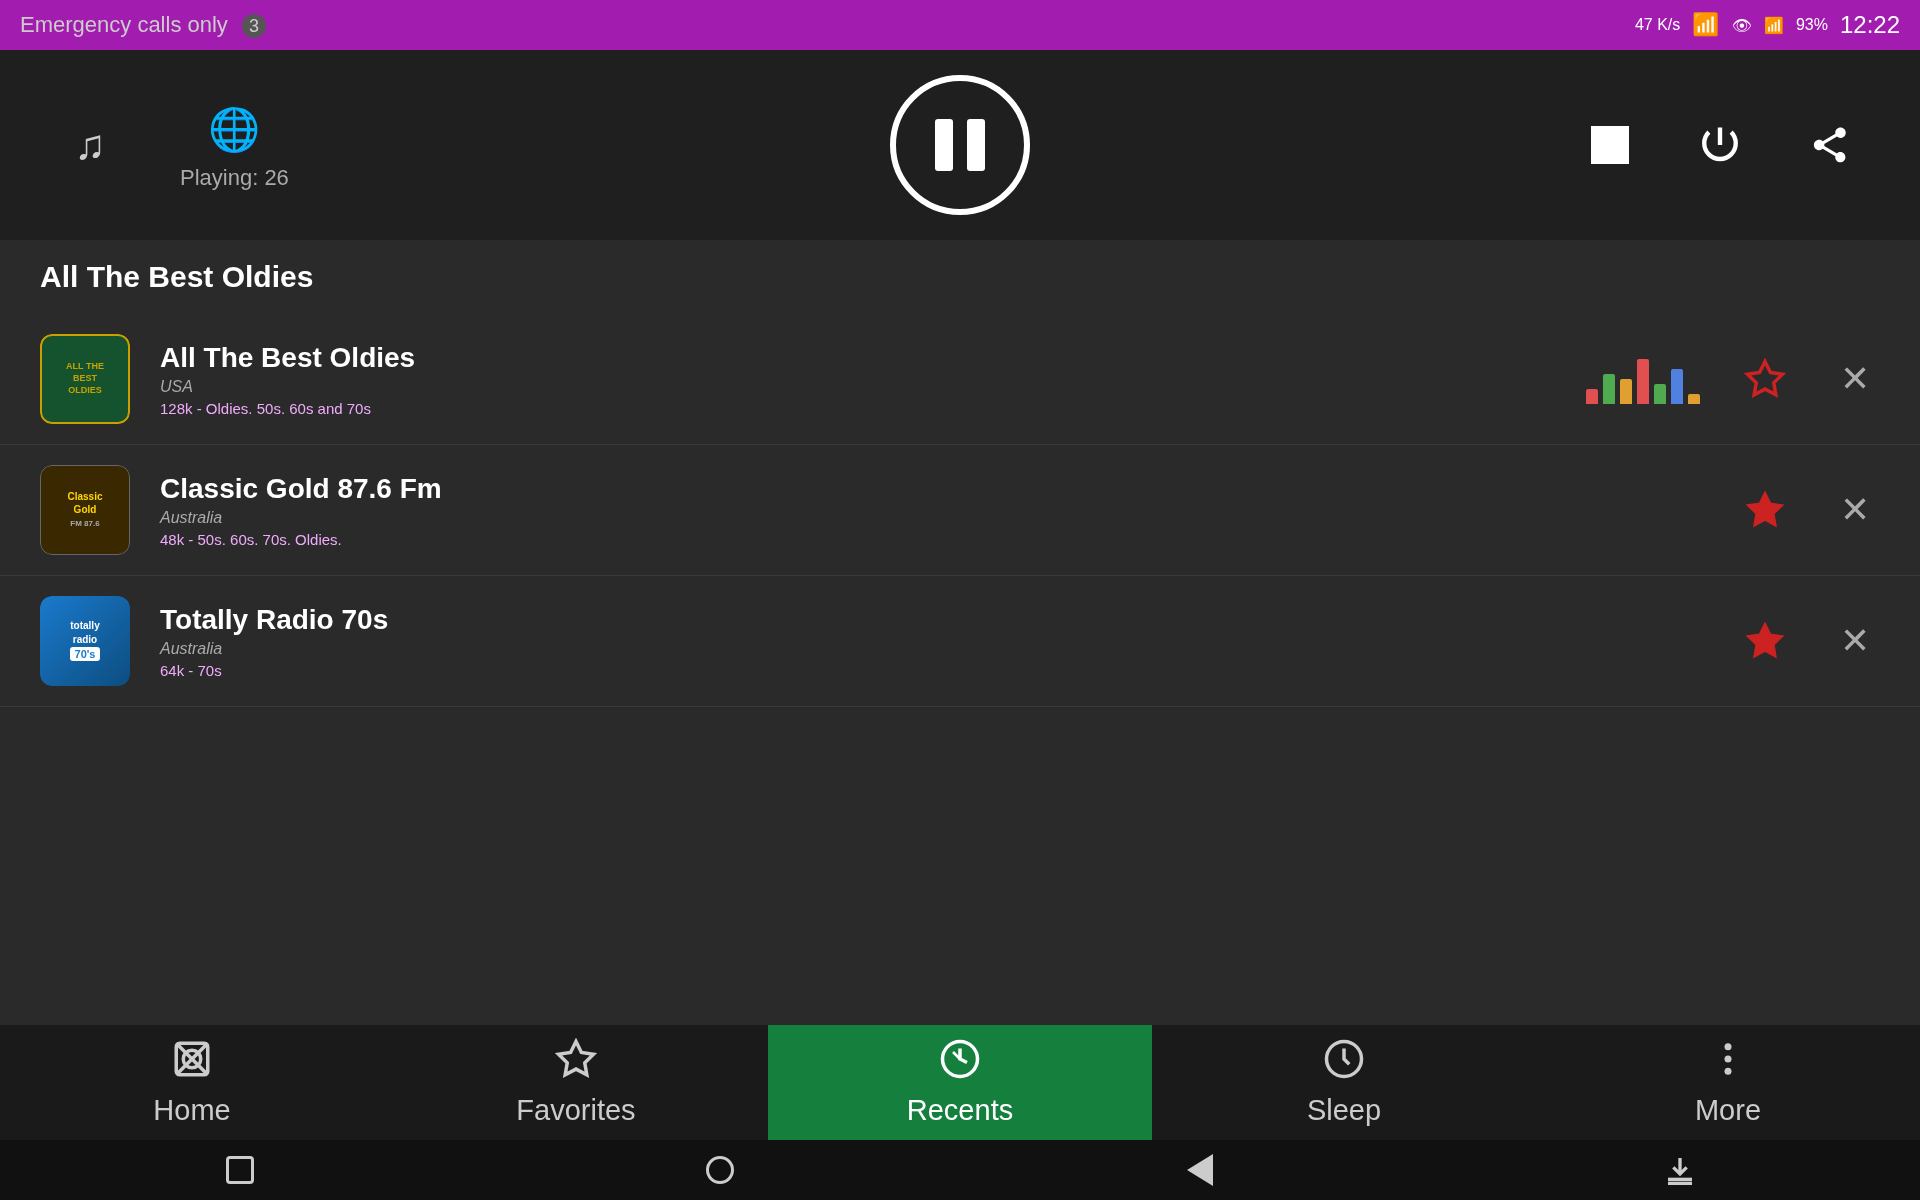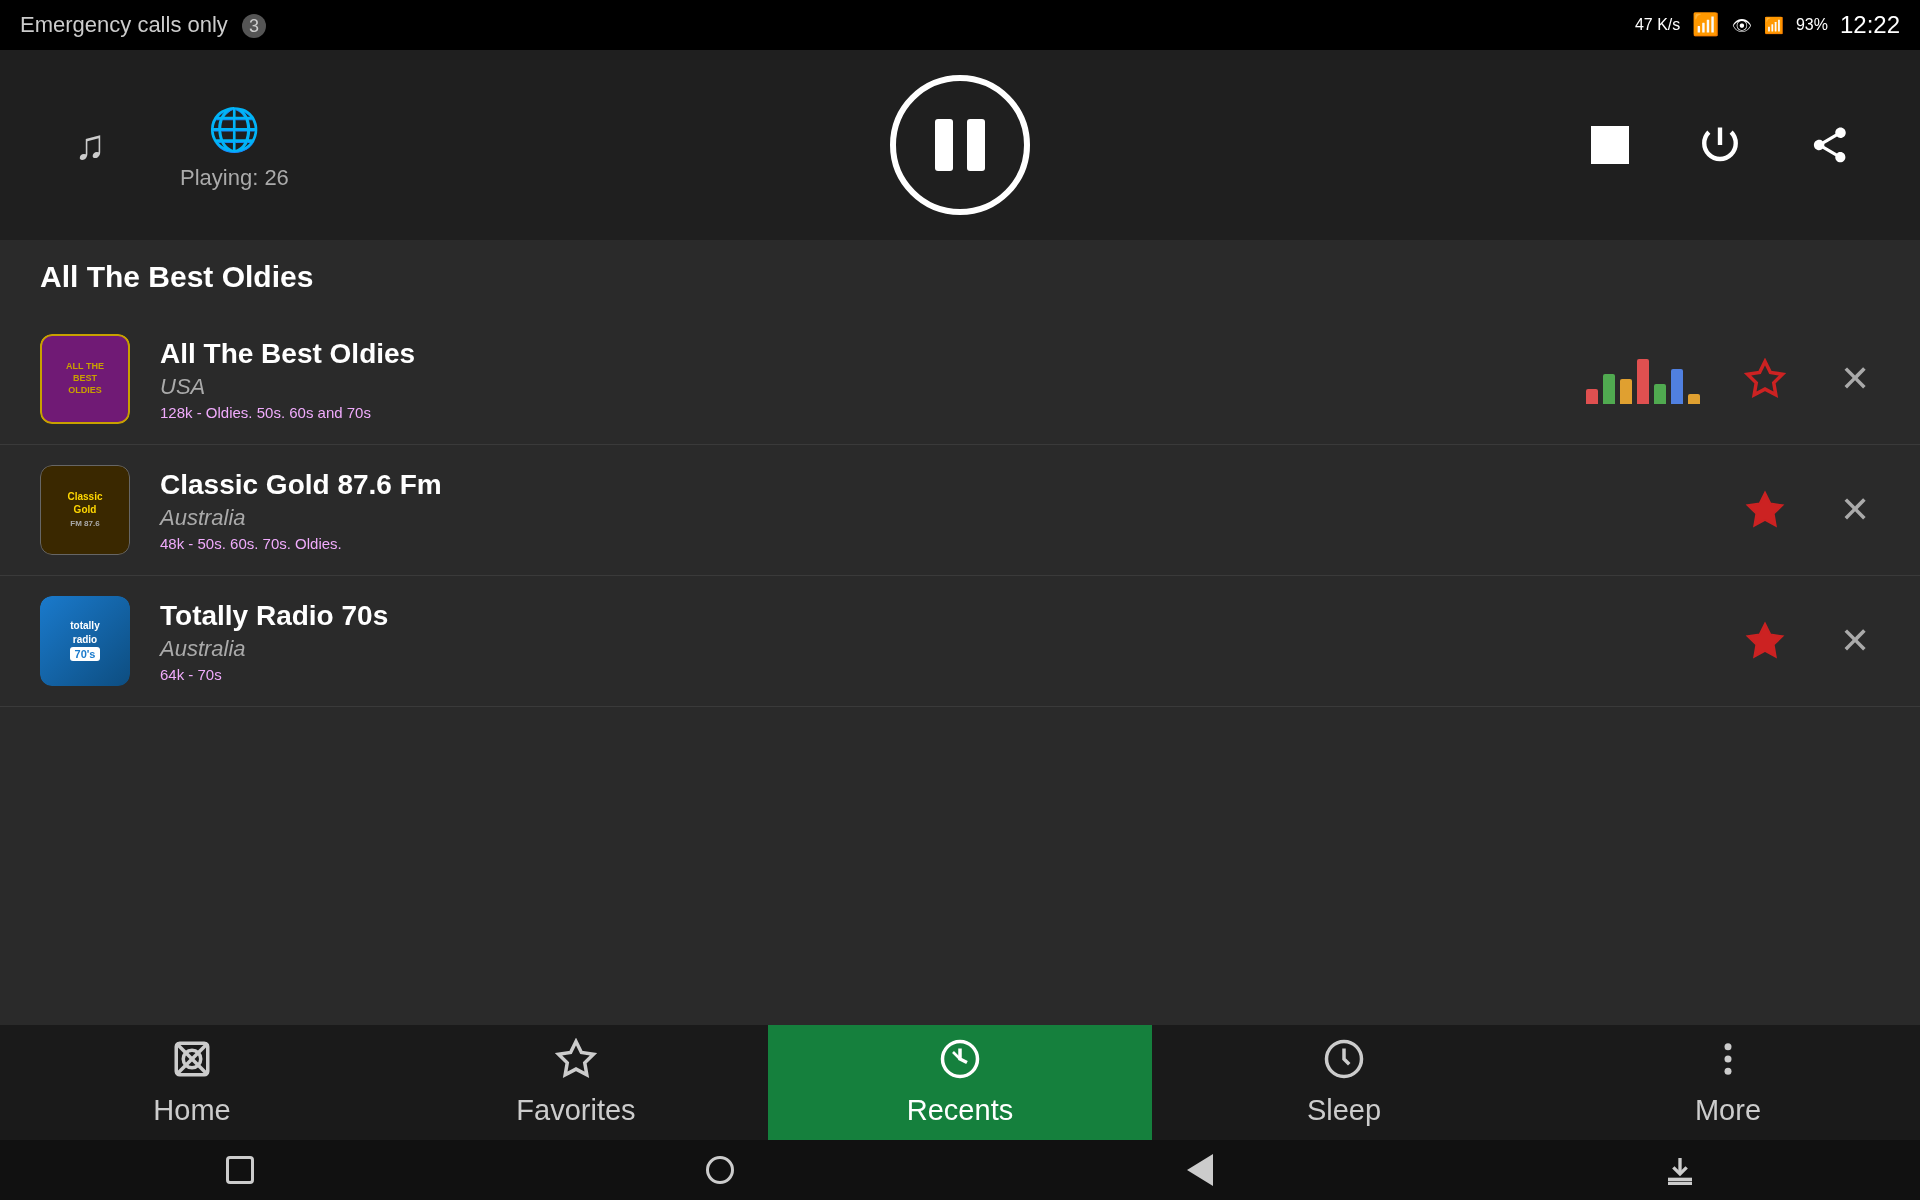--- a/index.html
+++ b/index.html
@@ -11,21 +11,21 @@
       font-family: 'Arial', sans-serif;
       color: #ffffff;
       overflow: hidden;
       position: relative;
     }
 
     
     #status-bar {
       width: 100%;
       height: 50px;
-      background: #000000;
+      background: #a21caf;
       display: flex;
       align-items: center;
       justify-content: space-between;
       padding: 12px 20px;
     }
     #status-left {
       font-size: 22px;
       color: #cccccc;
     }
     #status-right {
@@ -161,21 +161,21 @@
     }
 
     .radio-name {
       font-size: 28px;
       font-weight: bold;
       color: #ffffff;
       margin-bottom: 4px;
     }
 
     .radio-country {
-      font-size: 22px;
+      font-size: 16px;
       color: #aaaaaa;
       font-style: italic;
       margin-bottom: 4px;
     }
 
     .radio-desc {
       font-size: 15px;
       color: #f0abfc;
     }
 
@@ -305,21 +305,21 @@
     .triangle-icon {
       width: 0;
       height: 0;
       border-top: 16px solid transparent;
       border-bottom: 16px solid transparent;
       border-right: 26px solid #cccccc;
     }
 
     
     .logo-oldies-inner {
-      background: #701a75;
+      background: #14532d;
       width: 90px;
       height: 90px;
       border-radius: 12px;
       display: flex;
       align-items: center;
       justify-content: center;
       flex-direction: column;
       border: 2px solid #c8a000;
     }
 

